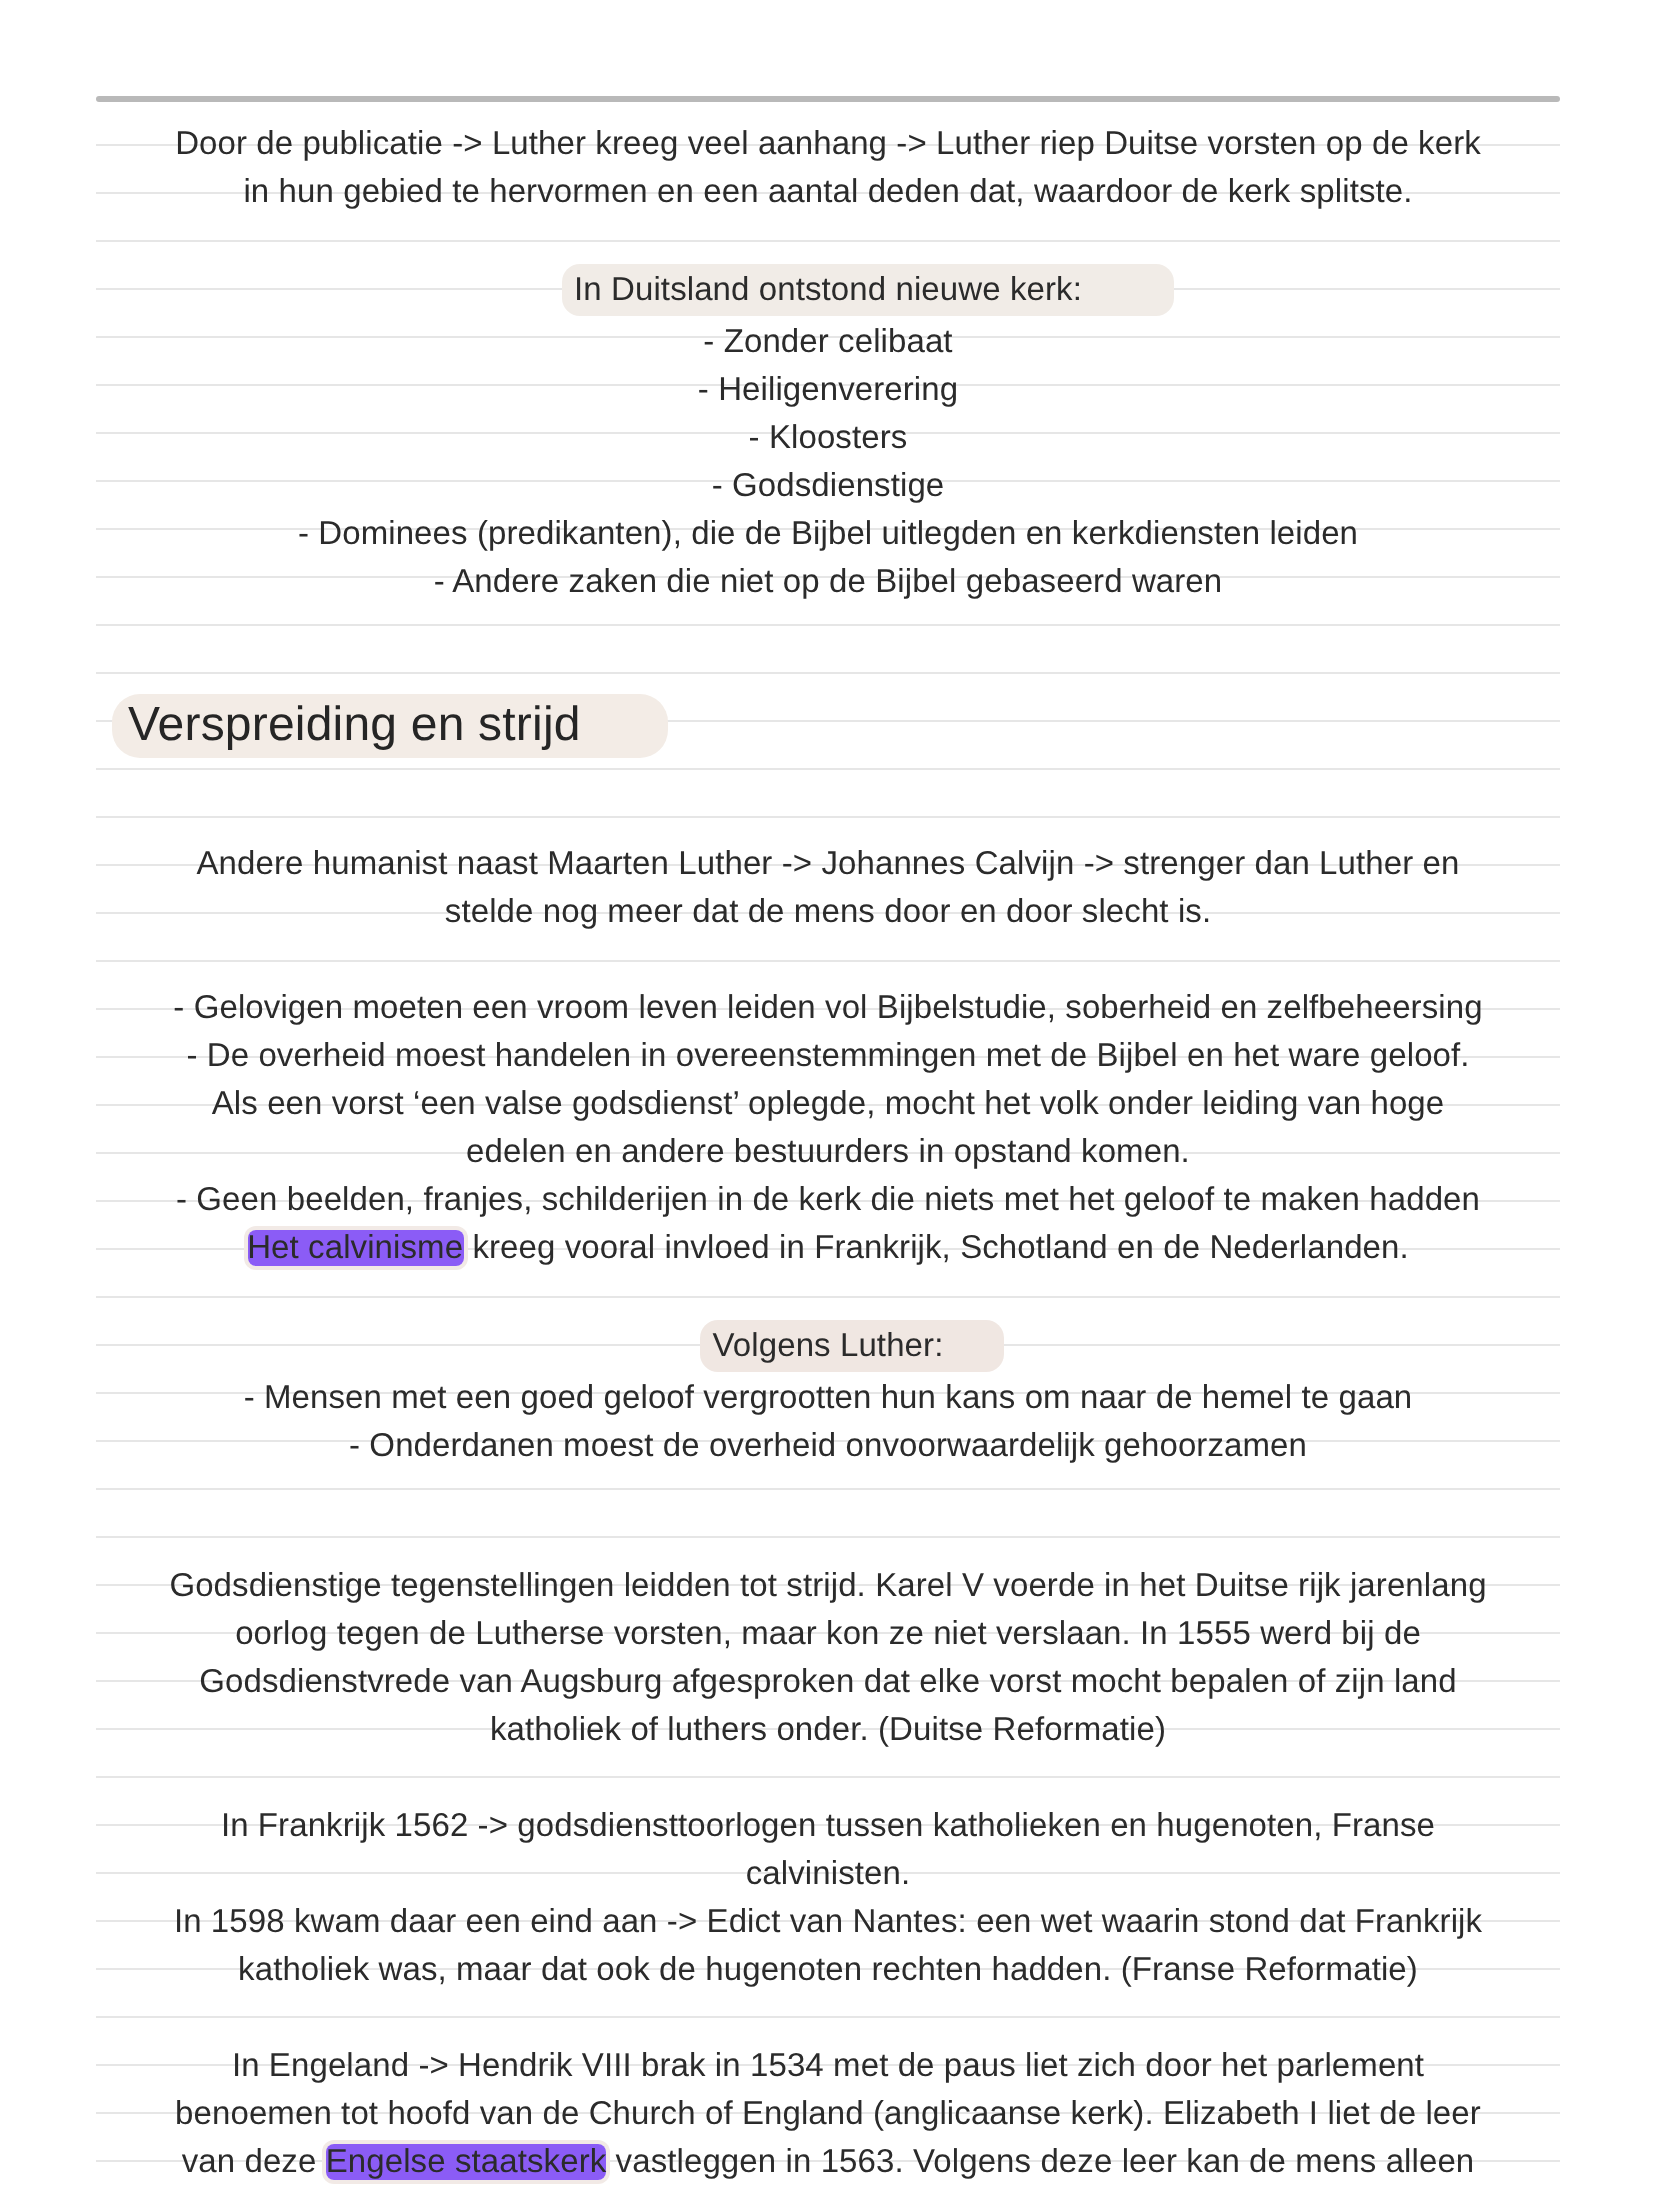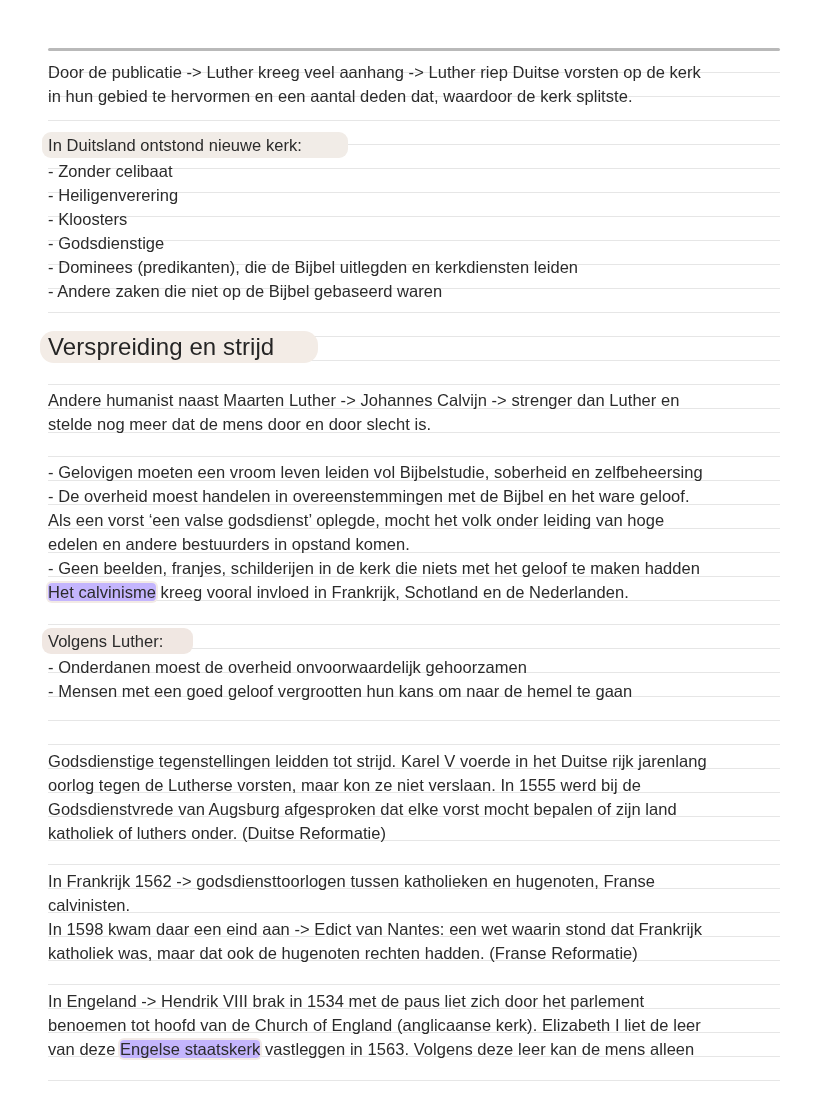--- a/index.html
+++ b/index.html
@@ -48,20 +48,21 @@
     width: 732px;
     height: 3px;
     background: #b9b9b9;
     border-radius: 2px;
     z-index: 2;
   }
 
   .block {
     position: relative;
     z-index: 1;
+    text-align: center;
   }
 
   .line {
     font-size: 16.5px;
     line-height: 24px;
     color: #2b2b2b;
     letter-spacing: 0.05px;
     white-space: pre-wrap;
     position: relative;
   }
@@ -84,27 +85,27 @@
     z-index: -1;
   }
   .hl.wide::before { right: -46px; }
   .hl.tight::before { right: -30px; }
   .hl.pinkish::before { background: #f0e7e2; }
 
   
   .hl-in {
     display: inline;
     position: relative;
-    background: #c4b5fd;
+    background: #8b5cf6;
     border-radius: 4px;
     box-shadow: 0 0 0 2px #f2eae6;
   }
 
   h1.heading {
-    margin: 0;
+    margin: 16px;
     font-weight: 400;
     font-size: 24px;
     line-height: 34px;
     color: #252525;
     letter-spacing: 0.1px;
     position: relative;
   }
   h1.heading .hl::before {
     left: -8px;
     right: -44px;
@@ -207,22 +208,22 @@
     <div class="line">Als een vorst ‘een valse godsdienst’ oplegde, mocht het volk onder leiding van hoge</div>
     <div class="line">edelen en andere bestuurders in opstand komen.</div>
     <div class="line">- Geen beelden, franjes, schilderijen in de kerk die niets met het geloof te maken hadden</div>
     <div class="line"><span class="hl-in">Het calvinisme</span><span> kreeg vooral invloed in Frankrijk, Schotland en de Nederlanden.</span></div>
   </div>
 
   <div class="gap-md"></div>
 
   <div class="block">
     <div class="line"><span class="hl tight pinkish">Volgens Luther:</span></div>
+    <div class="line">- Mensen met een goed geloof vergrootten hun kans om naar de hemel te gaan</div>
     <div class="line">- Onderdanen moest de overheid onvoorwaardelijk gehoorzamen</div>
-    <div class="line">- Mensen met een goed geloof vergrootten hun kans om naar de hemel te gaan</div>
   </div>
 
   <div style="height:46px"></div>
 
   <div class="block">
     <div class="line">Godsdienstige tegenstellingen leidden tot strijd. Karel V voerde in het Duitse rijk jarenlang</div>
     <div class="line">oorlog tegen de Lutherse vorsten, maar kon ze niet verslaan. In 1555 werd bij de</div>
     <div class="line">Godsdienstvrede van Augsburg afgesproken dat elke vorst mocht bepalen of zijn land</div>
     <div class="line">katholiek of luthers onder. (Duitse Reformatie)</div>
   </div>

